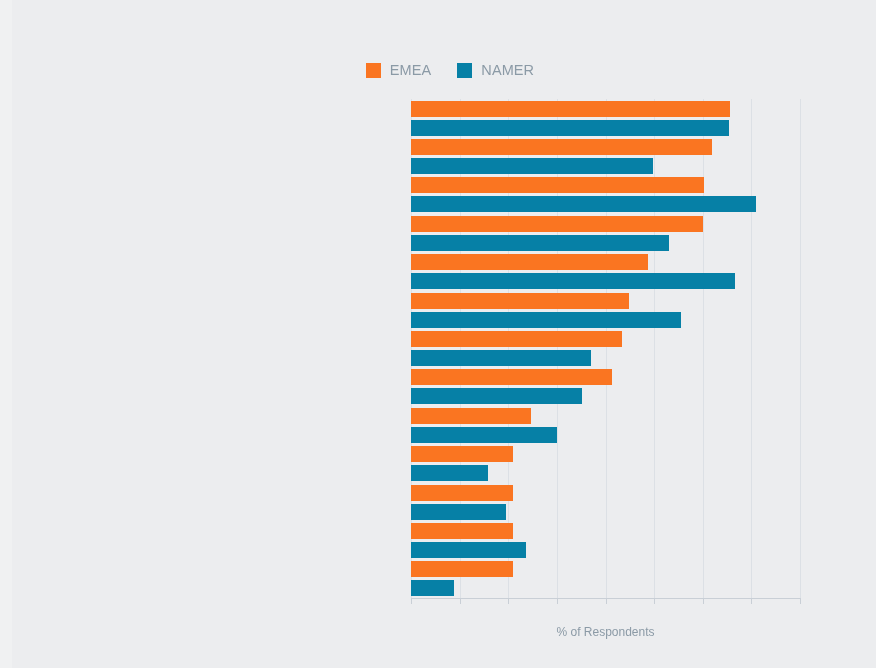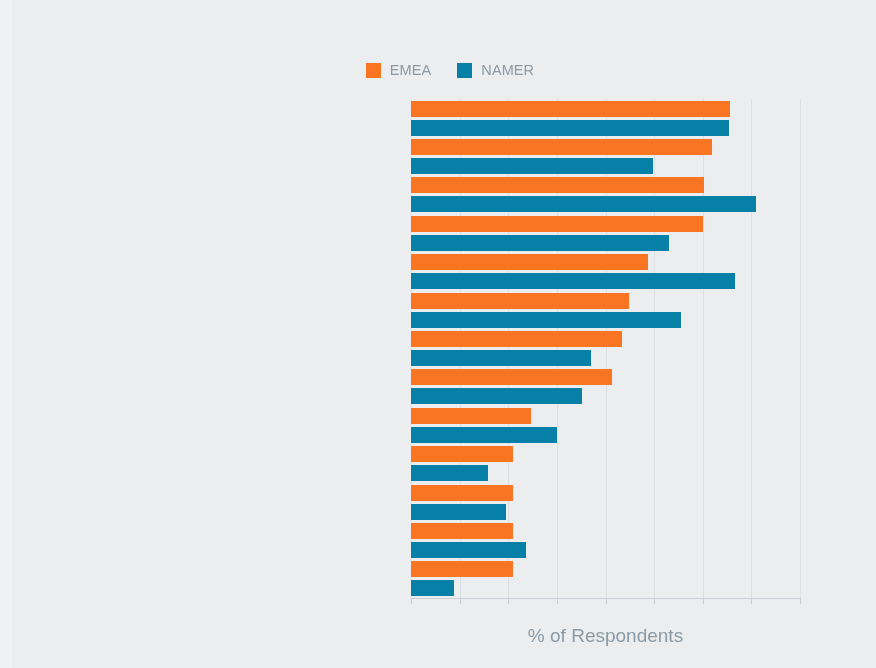--- a/index.html
+++ b/index.html
@@ -77,21 +77,21 @@
     width: 1px;
     height: 6px;
     background: #C9CFD6;
   }
   #x-axis-title {
     position: absolute;
     left: 399px;
     top: 625px;
     width: 389px;
     text-align: center;
-    font-size: 19px;
+    font-size: 12px;
     color: #8B9AA6;
   }
   
   .bar {
     position: absolute;
     left: 0;
     height: 16px;
   }
   .bar.emea { background: #FA7521; }
   .bar.namer { background: #0680A6; }

